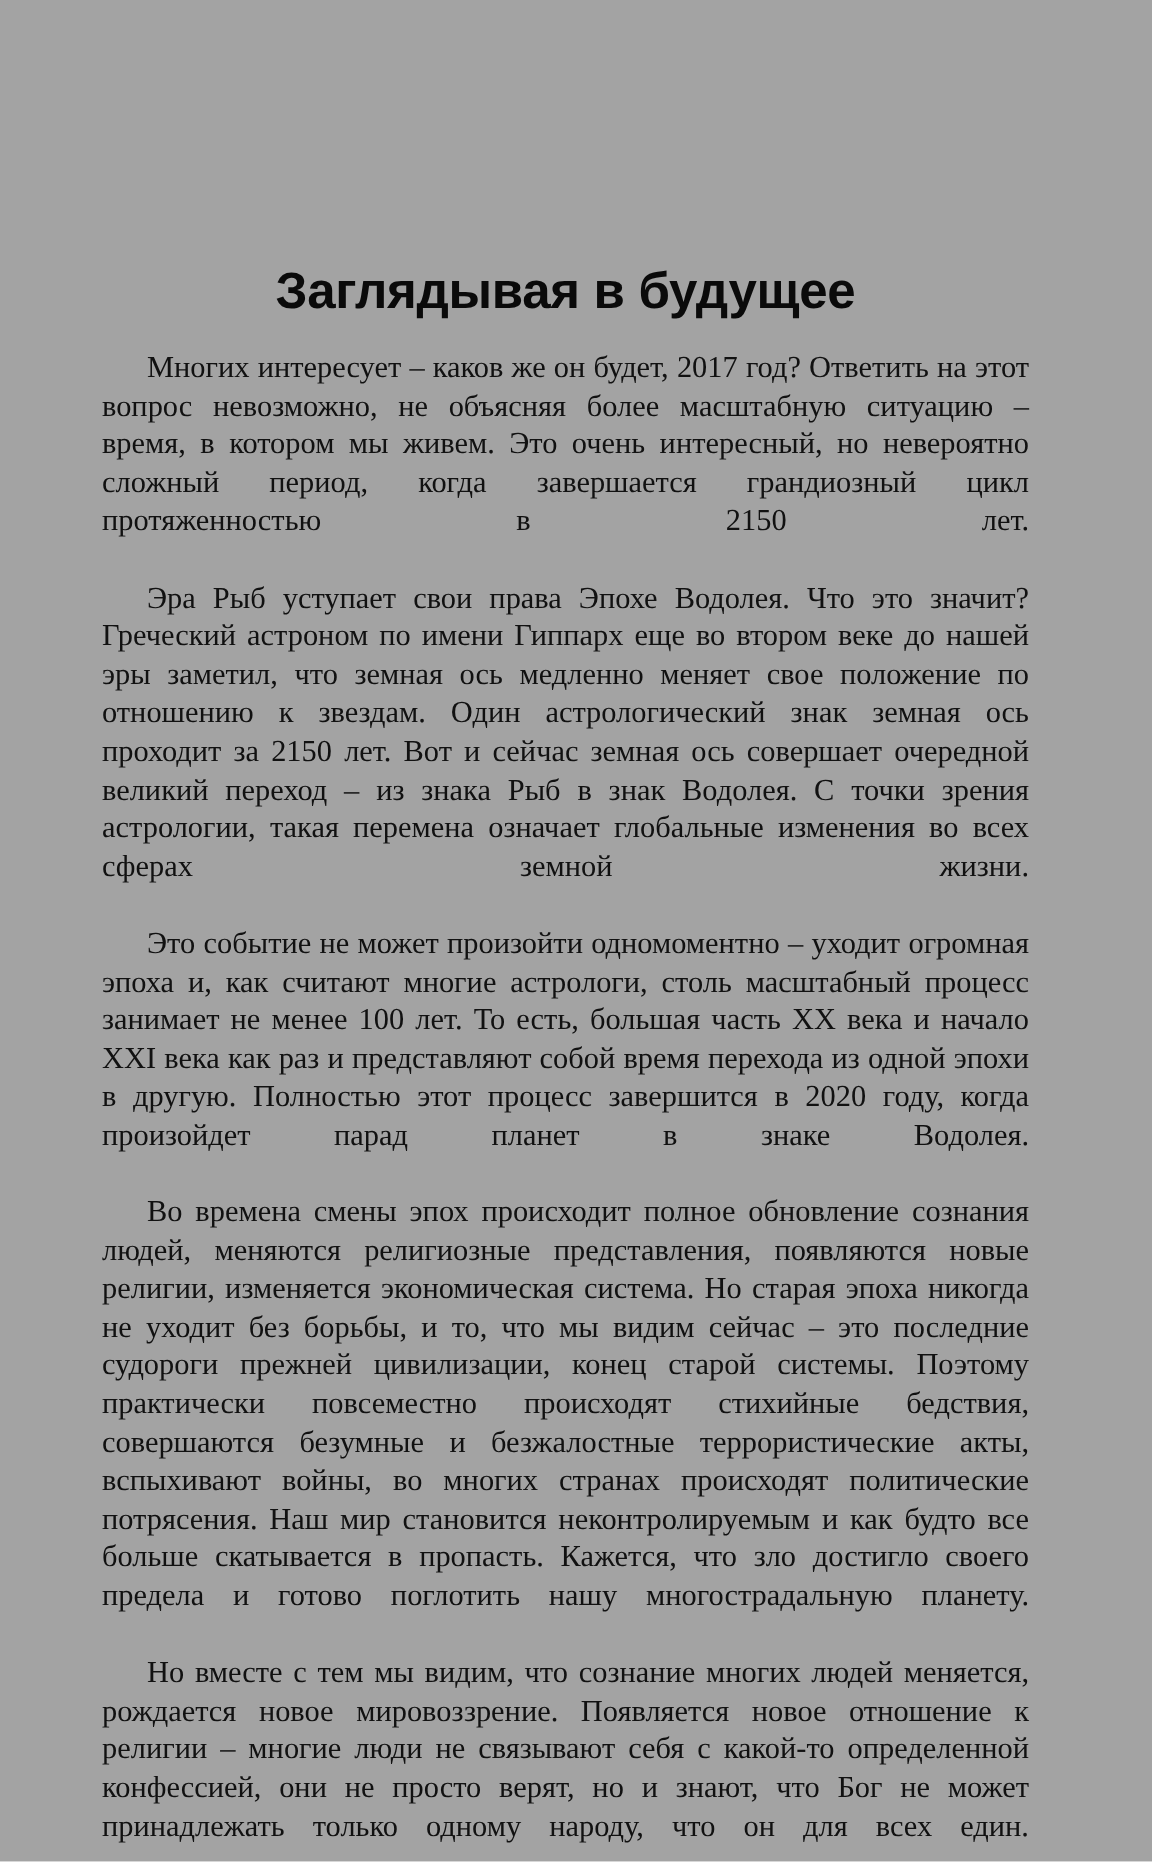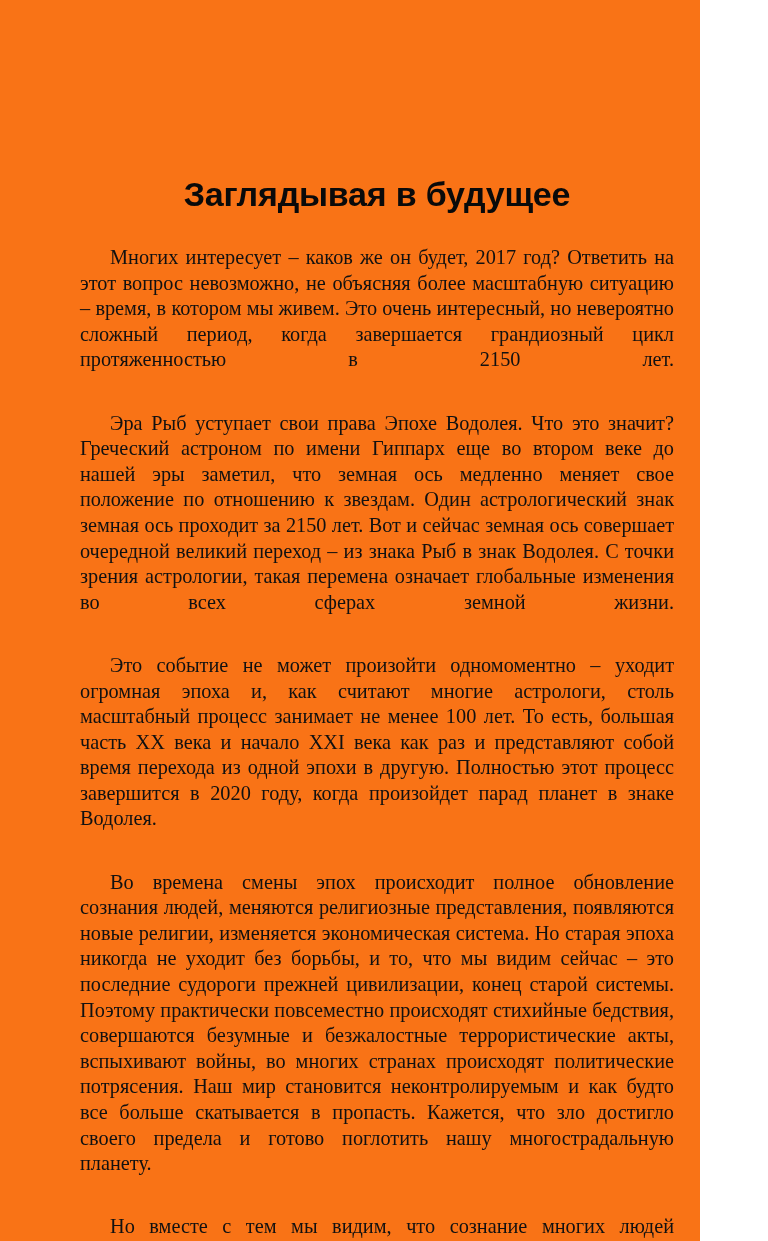--- a/index.html
+++ b/index.html
@@ -15,23 +15,23 @@
     overflow: hidden;
     font-family: "Liberation Serif", "DejaVu Serif", serif;
     color: #000000;
     -webkit-font-smoothing: antialiased;
   }
 
   .page {
     position: absolute;
     left: 0;
     top: 0;
-    width: 700px;
+    width: 768px;
     height: 1241px;
-    background: #f97316;
+    background: #a3a3a3;
   }
 
   .page-title {
     position: absolute;
     left: 68px;
     top: 150px;
     width: 618px;
     text-align: center;
     font-family: "Liberation Sans", "DejaVu Sans", sans-serif;
     font-weight: 700;
@@ -43,21 +43,21 @@
   }
 
   .body-text {
     position: absolute;
     left: 68px;
     top: 233px;
     width: 618px;
   }
 
   .para {
-    margin: 12px;
+    margin: 0;
     padding: 0;
     text-indent: 30px;
     text-align: justify;
     text-justify: inter-word;
     font-size: 20.3px;
     line-height: 25.6px;
     color: #111111;
     hyphens: manual;
     word-spacing: 0.1px;
   }

